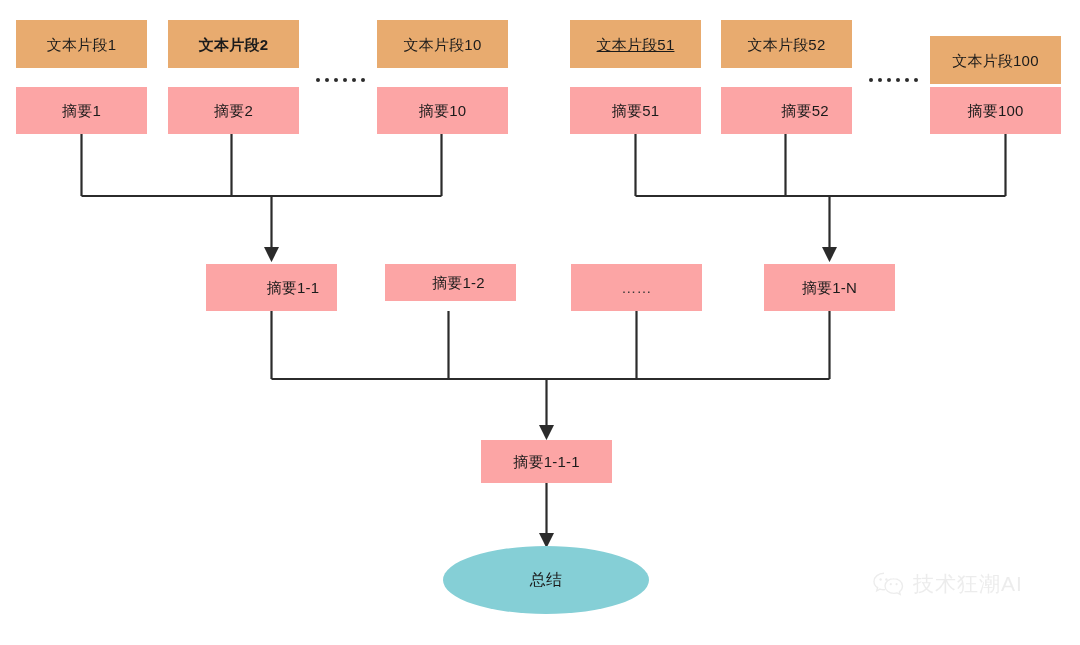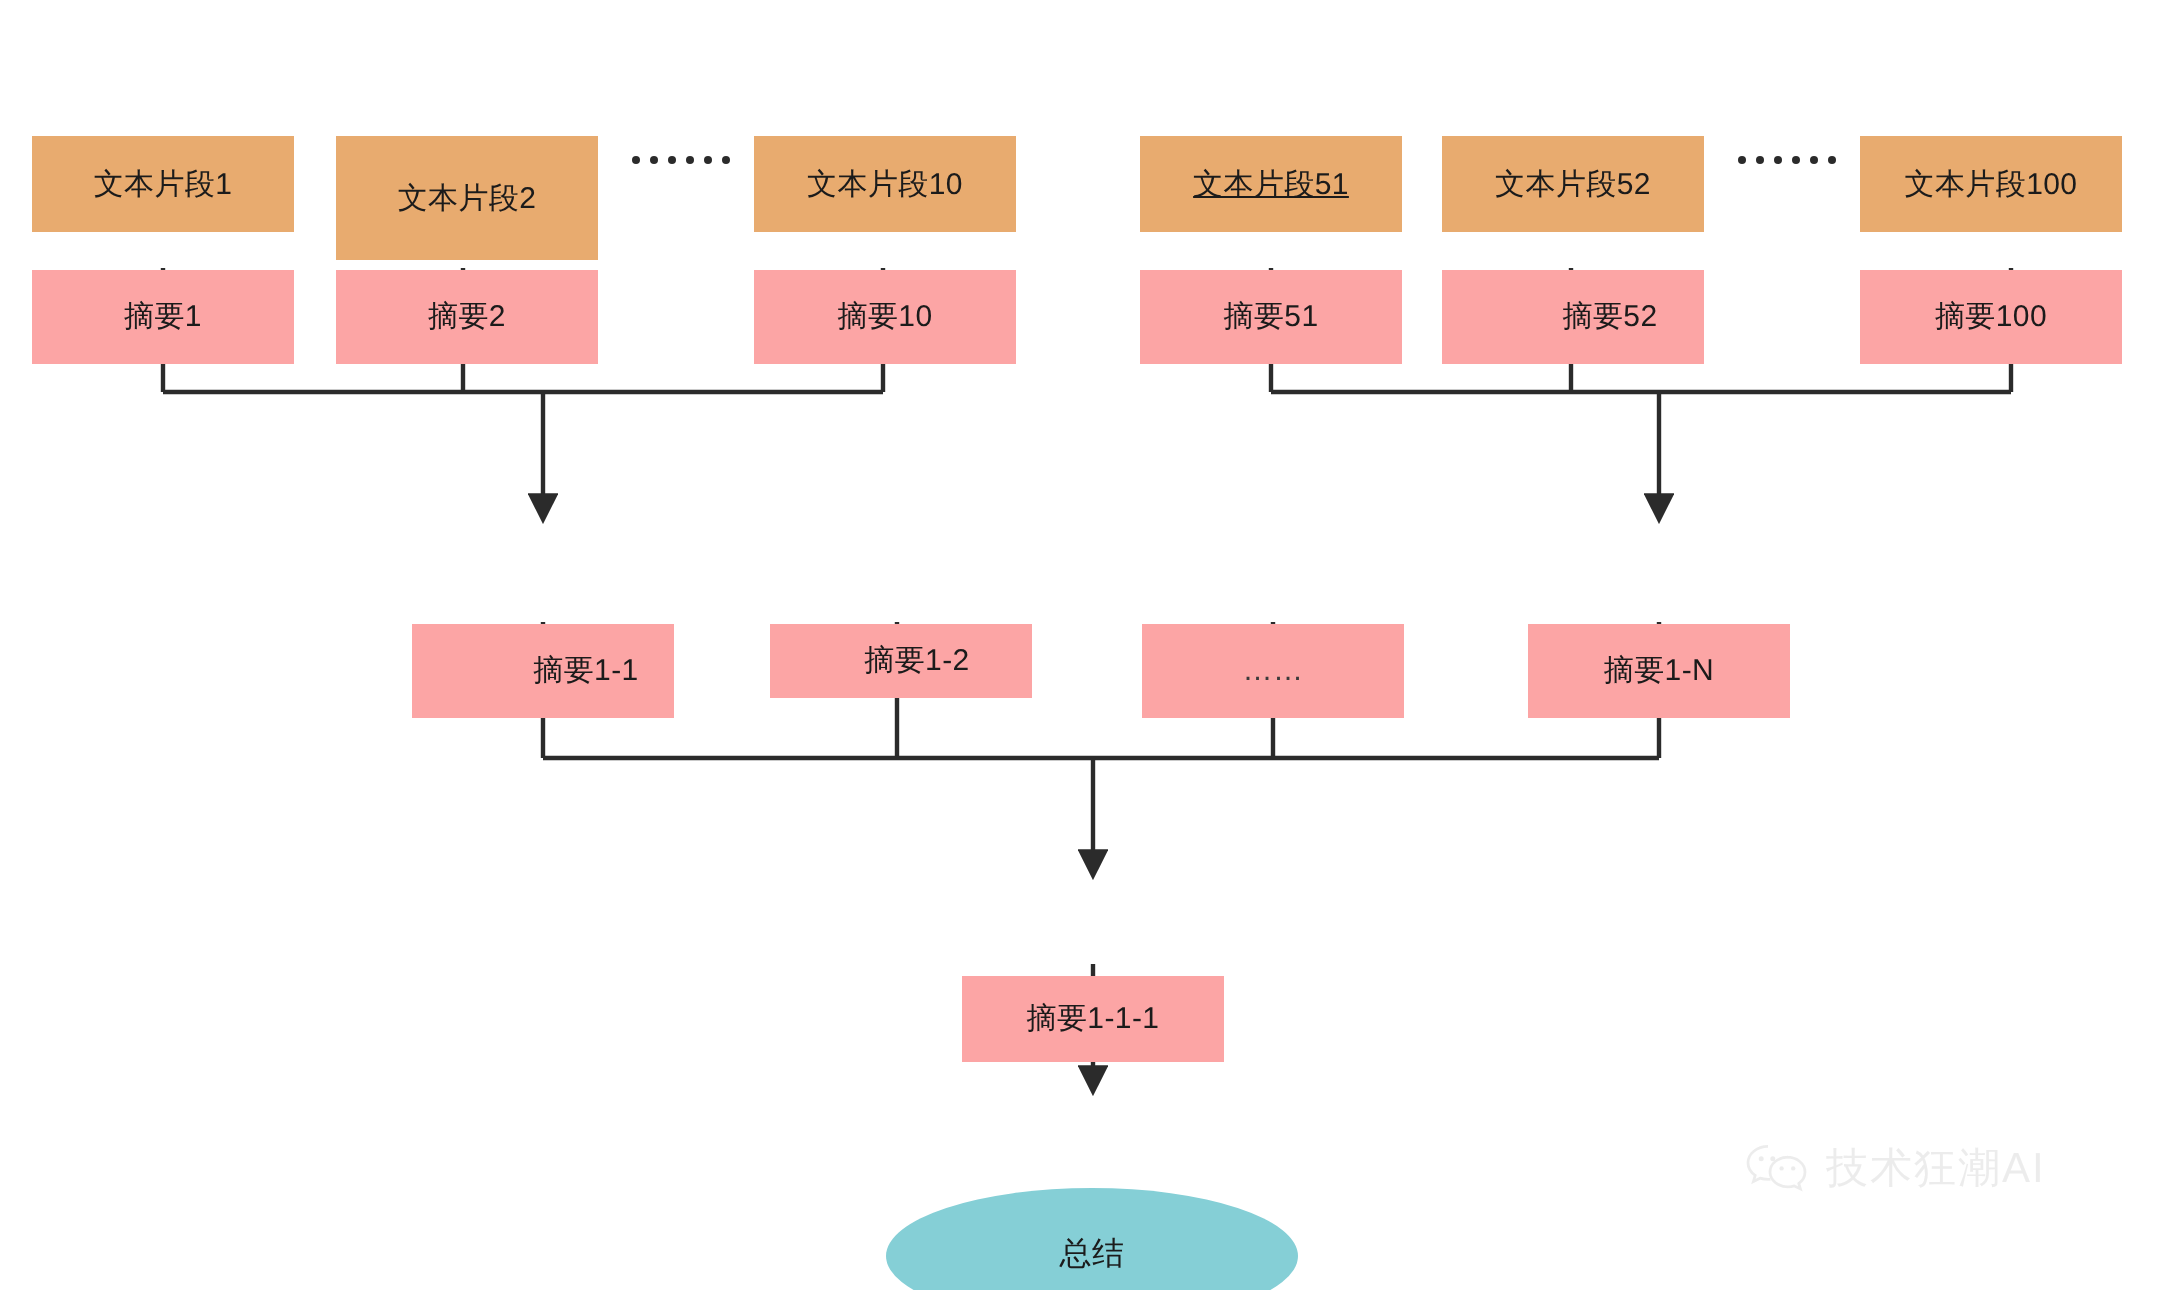--- a/index.html
+++ b/index.html
@@ -29,21 +29,20 @@
     position: absolute;
     display: flex;
     align-items: center;
     justify-content: center;
     box-sizing: border-box;
     color: #1b1b1b;
     font-size: 15px;
     line-height: 1;
     letter-spacing: 0.2px;
     white-space: nowrap;
-    margin-top: 48px;
   }
   .node.orange { background: #e8ab6f; }
   .node.green  { background: #fca5a5; }
   .node.ellipse {
     background: #85cfd6;
     border-radius: 50%;
     font-weight: normal;
     font-size: 16px;
   }
   .node.green.dots,
@@ -112,25 +111,25 @@
       <path d="M 636.5 311 L 636.5 379"></path>
       <path d="M 829.5 311 L 829.5 379"></path>
       <path d="M 271.5 379 L 829.5 379"></path>
       <path d="M 546.5 379 L 546.5 437" marker-end="url(#arrow)"></path>
 
       <path d="M 546.5 482 L 546.5 545" marker-end="url(#arrow)"></path>
     </g>
   </svg>
 
   <div class="node orange" style="left:16px;top:20px;width:131px;height:48px;">文本片段1</div>
-  <div class="node orange" style="left:168px;top:20px;width:131px;height:62px;">文本片段2</div>
+  <div class="node orange" style="left:168px;top:20px;width:131px;height:48px;font-weight:bold;">文本片段2</div>
   <div class="node orange" style="left:377px;top:20px;width:131px;height:48px;">文本片段10</div>
   <div class="node orange" style="left:570px;top:20px;width:131px;height:48px;text-decoration:underline;">文本片段51</div>
   <div class="node orange" style="left:721px;top:20px;width:131px;height:48px;">文本片段52</div>
-  <div class="node orange" style="left:930px;top:20px;width:131px;height:48px;">文本片段100</div>
+  <div class="node orange" style="left:930px;top:36px;width:131px;height:48px;">文本片段100</div>
 
   <div class="node green" style="left:16px;top:87px;width:131px;height:47px;">摘要1</div>
   <div class="node green" style="left:168px;top:87px;width:131px;height:47px;">摘要2</div>
   <div class="node green" style="left:377px;top:87px;width:131px;height:47px;">摘要10</div>
   <div class="node green" style="left:570px;top:87px;width:131px;height:47px;">摘要51</div>
   <div class="node green" style="left:721px;top:87px;width:131px;height:47px;padding-left:37px;">摘要52</div>
   <div class="node green" style="left:930px;top:87px;width:131px;height:47px;">摘要100</div>
 
   <div class="ellipsis" style="left:316px;top:78px;">
     <i></i>

